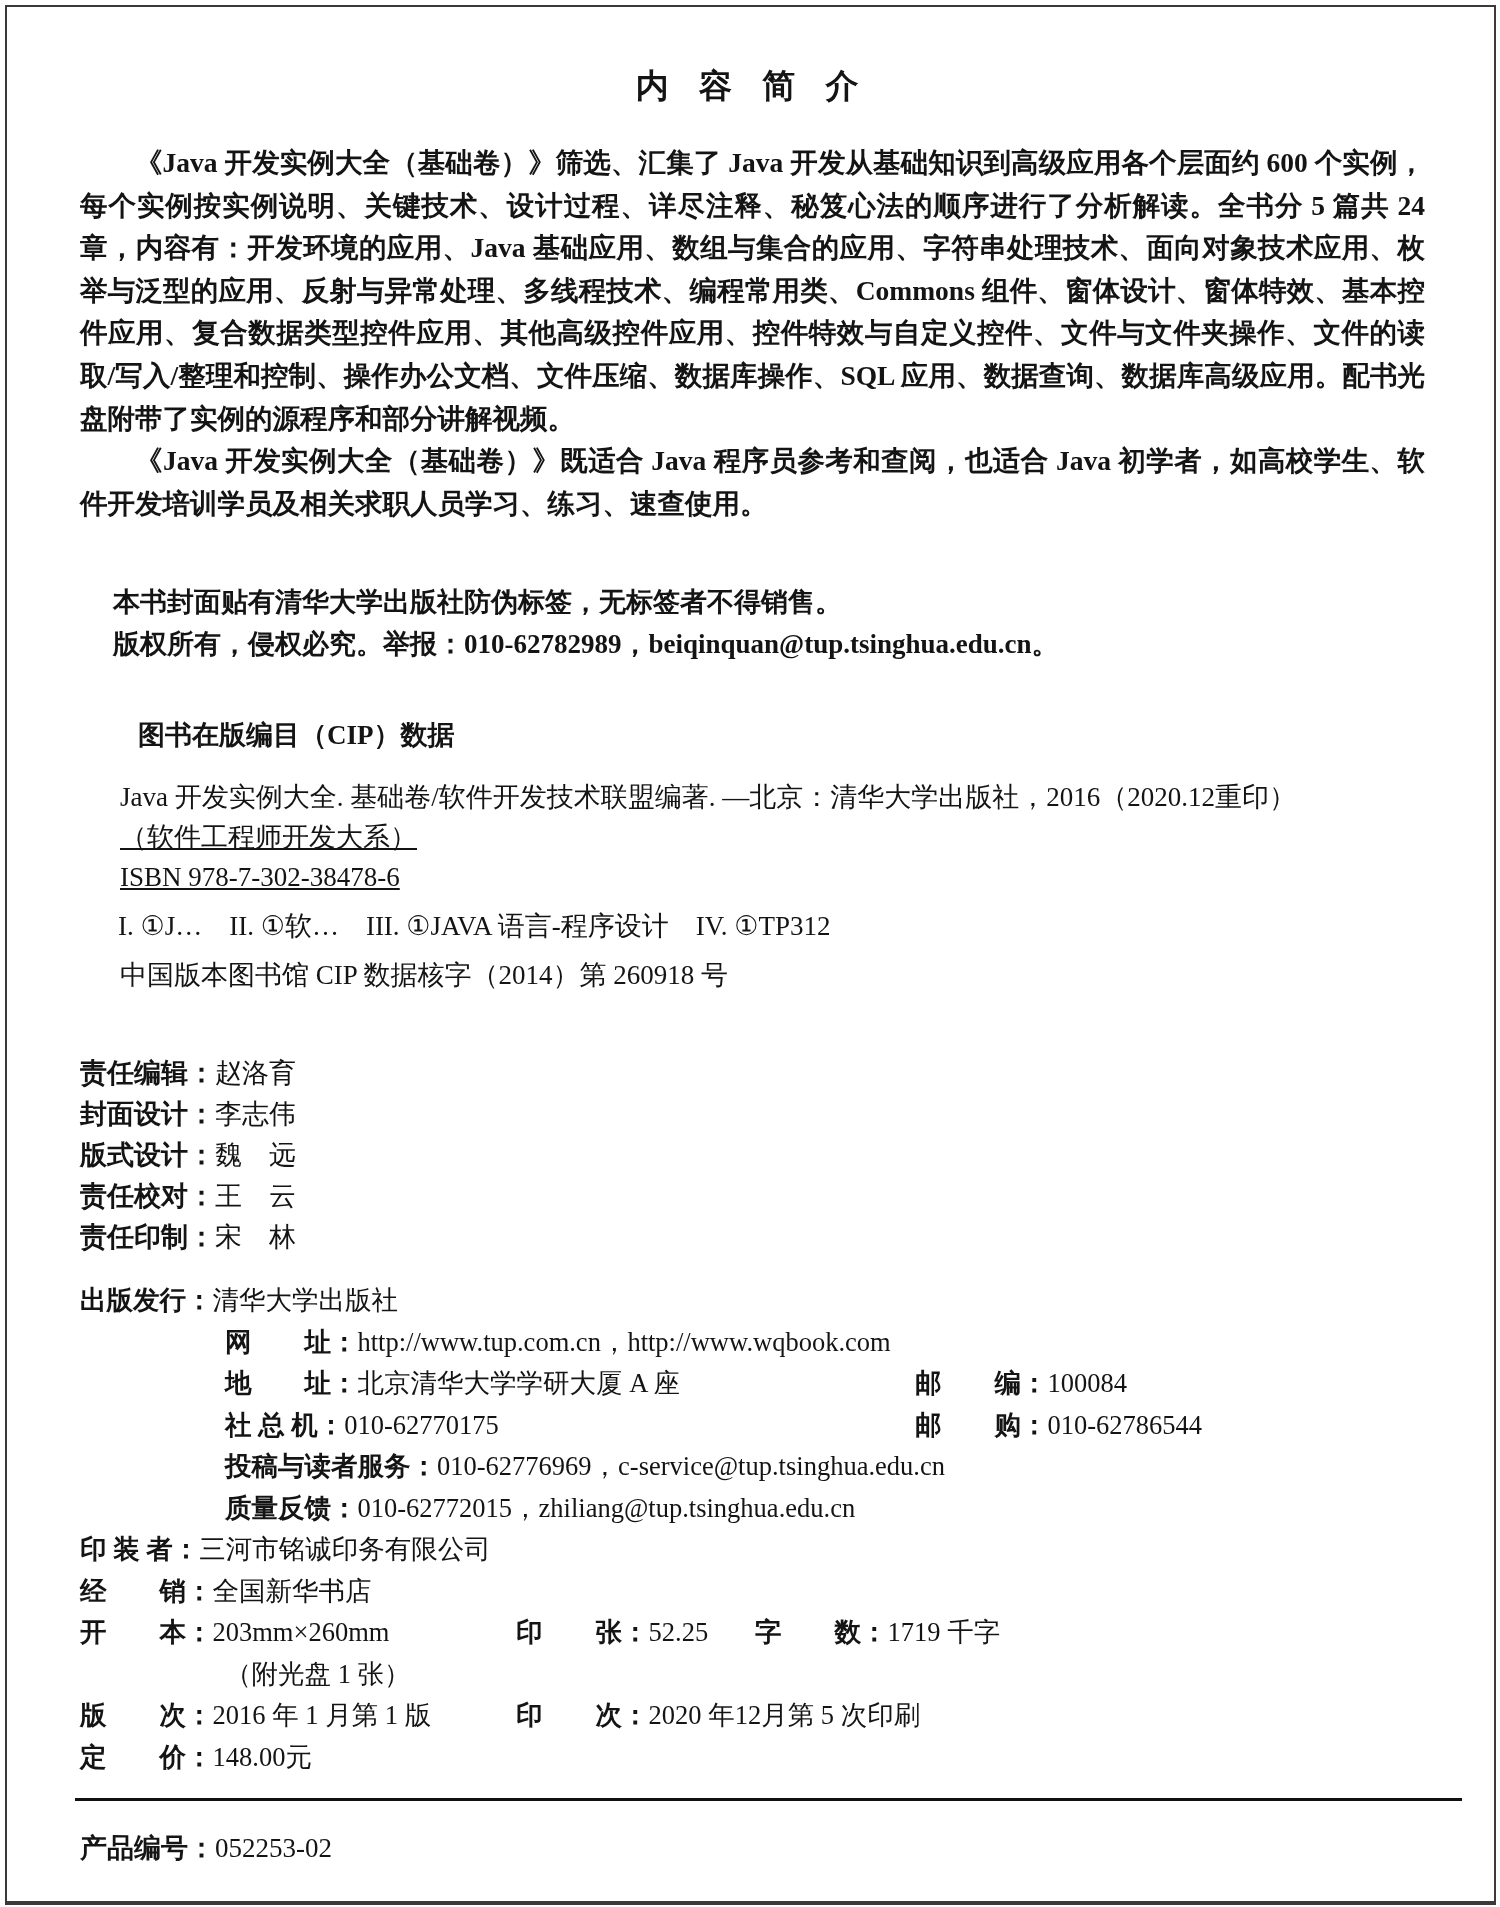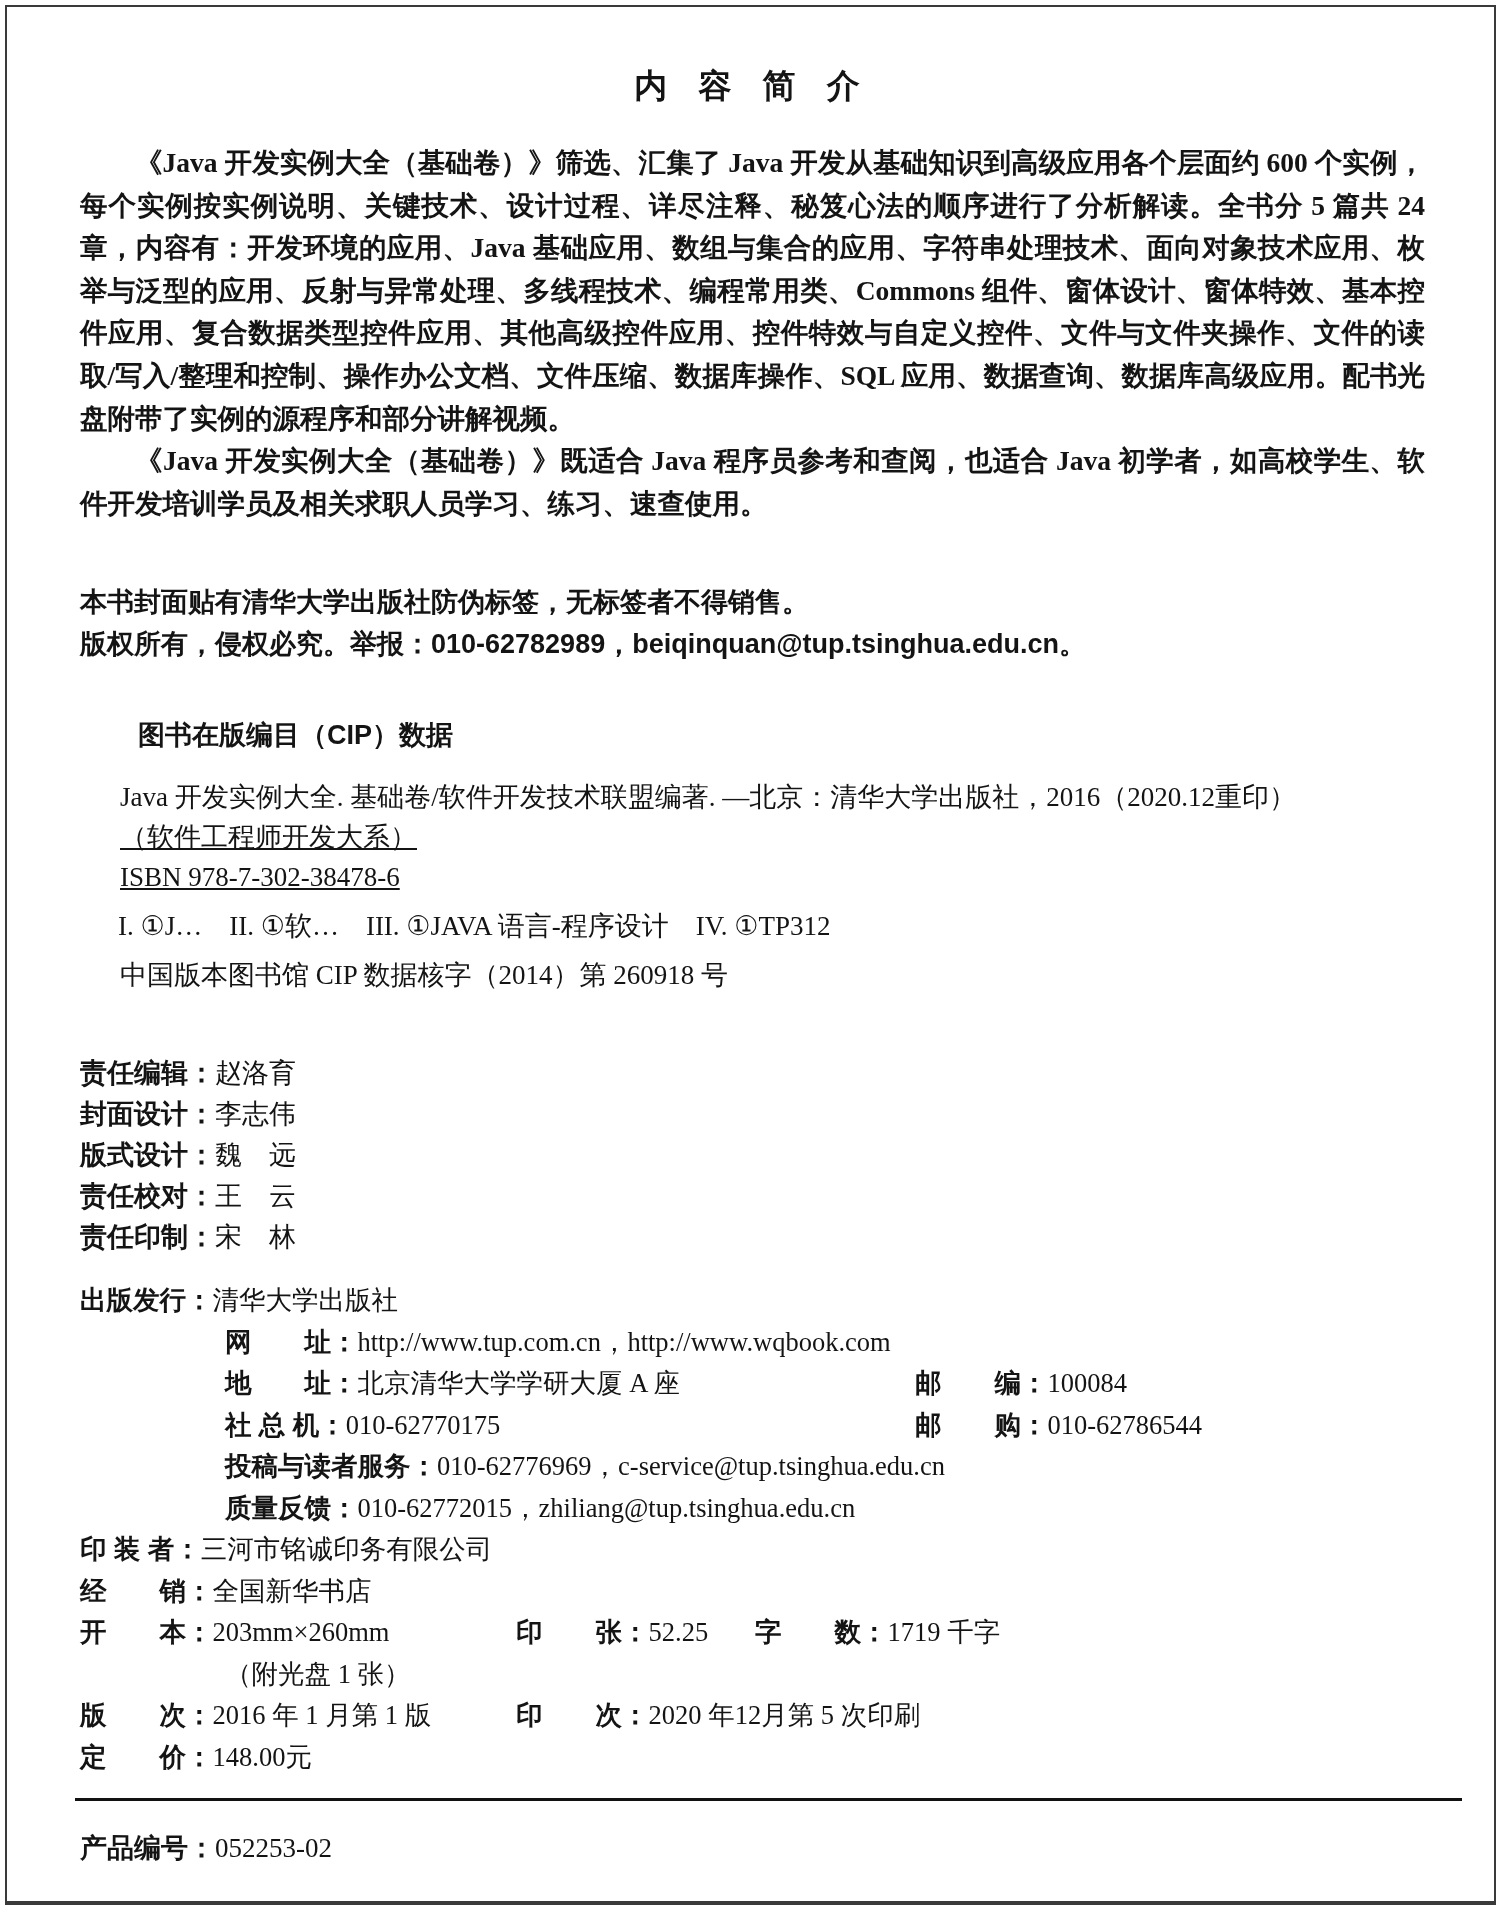--- a/index.html
+++ b/index.html
@@ -13,41 +13,41 @@
     overflow:hidden;
   }
   .scan-frame {
     position:absolute; left:5px; top:5px; right:4px; bottom:2px;
     border:2px solid #3a3a3a;
     border-bottom-width:4px;
     pointer-events:none;
   }
   .content { position:relative; padding:0 75px 0 80px; }
 
-  .hei { font-family:Liberation Sans, sans-serif; font-weight:bold; }
+  .hei { font-family:Liberation Serif, serif; font-weight:bold; }
 
   .doc-title {
     margin:64px 0 0 0;
     text-align:center;
     font-size:33px;
     letter-spacing:11px;
     font-weight:bold;
   }
 
   .intro { margin-top:33px; }
   .intro p {
     margin:0;
     font-size:27.5px;
     line-height:42.6px;
     text-align:justify;
     text-indent:2em;
     font-weight:bold;
   }
 
-  .notice { margin-top:56px; }
+  .notice { margin-top:56px;margin-left:33px; }
   .notice div { font-size:27px; line-height:42px; }
 
   .cip { margin-top:50px; font-size:27px; }
   .cip-heading { margin-left:58px; line-height:40px; }
   .cip-entry   { margin:22px 0 0 40px; line-height:40px; }
   .cip-series  { margin-left:40px; line-height:40px;text-decoration:underline; }
   .cip-isbn    { margin-left:40px; line-height:40px;text-decoration:underline; }
   .cip-class   { margin:9px 0 0 38px; line-height:40px; }
   .cip-record  { margin:9px 0 0 40px; line-height:40px; }
 

